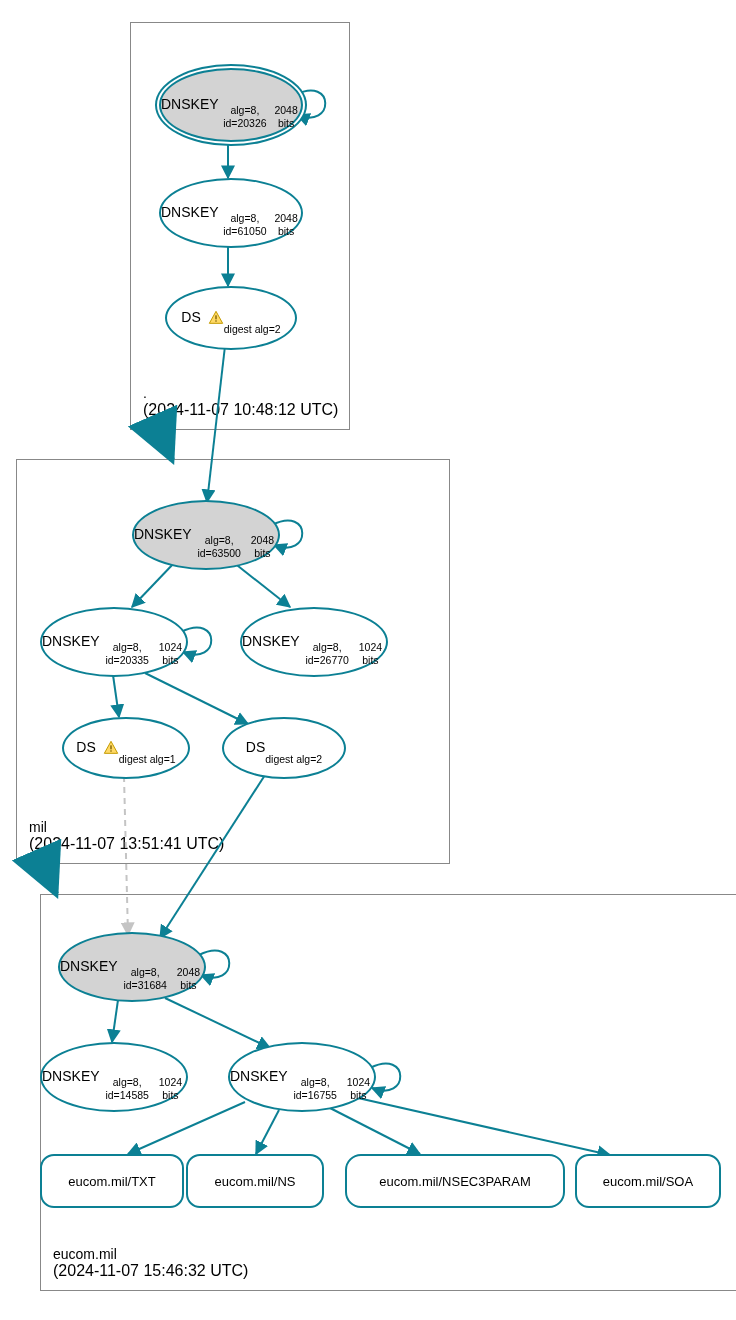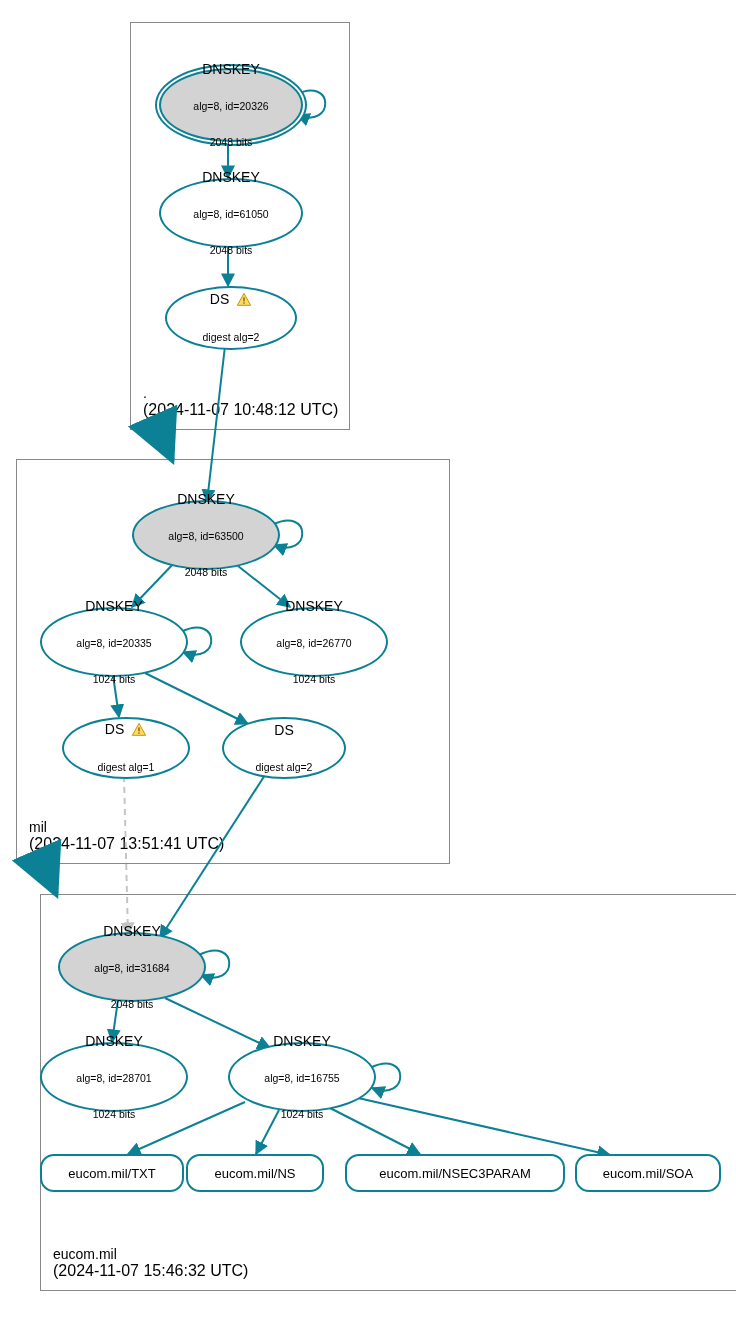--- a/index.html
+++ b/index.html
@@ -28,21 +28,21 @@
     left: 12px;
     font-size: 16px;
   }
   .node {
     position: absolute;
     border: 2px solid #0c8094;
     border-radius: 50%;
     background: #fff;
     text-align: center;
     display: flex;
-    flex-direction: column;
+    flex-direction: row;
     justify-content: center;
     align-items: center;
   }
   .node.filled {
     background: #d3d3d3;
   }
   .node.double {
     box-shadow: 0 0 0 2px #fff, 0 0 0 4px #0c8094;
   }
   .node-title {
@@ -57,21 +57,21 @@
   }
   .rrset {
     position: absolute;
     border: 2px solid #0c8094;
     border-radius: 14px;
     background: #fff;
     display: flex;
     align-items: center;
     justify-content: center;
     font-size: 13px;
-    padding: 0 10px;
+    padding: 8px 10px;
   }
   .warn-icon {
     display: inline-block;
     width: 16px;
     height: 16px;
     vertical-align: middle;
     margin-left: 3px;
   }
   svg.edges {
     position: absolute;
@@ -207,33 +207,33 @@
   <span class="node-sub">digest alg=2</span>
 </div>
 
 <div class="node filled" style="left:58px; top:932px; width:144px; height:66px;">
   <span class="node-title">DNSKEY</span>
   <span class="node-sub">alg=8, id=31684</span>
   <span class="node-sub">2048 bits</span>
 </div>
 <div class="node" style="left:40px; top:1042px; width:144px; height:66px;">
   <span class="node-title">DNSKEY</span>
-  <span class="node-sub">alg=8, id=28701</span>
+  <span class="node-sub">alg=8, id=14585</span>
   <span class="node-sub">1024 bits</span>
 </div>
 <div class="node" style="left:228px; top:1042px; width:144px; height:66px;">
   <span class="node-title">DNSKEY</span>
   <span class="node-sub">alg=8, id=16755</span>
   <span class="node-sub">1024 bits</span>
 </div>
 
 <div class="rrset" style="left:40px; top:1154px; width:120px; height:34px;">
   <span>eucom.mil/TXT</span>
 </div>
 <div class="rrset" style="left:186px; top:1154px; width:114px; height:34px;">
   <span>eucom.mil/NS</span>
 </div>
-<div class="rrset" style="left:345px; top:1154px; width:196px; height:34px;">
+<div class="rrset" style="left:345px; top:1154px; width:196px; height:34px;border-radius:16px;">
   <span>eucom.mil/NSEC3PARAM</span>
 </div>
 <div class="rrset" style="left:575px; top:1154px; width:122px; height:34px;">
   <span>eucom.mil/SOA</span>
 </div>
 
 </body></html>

